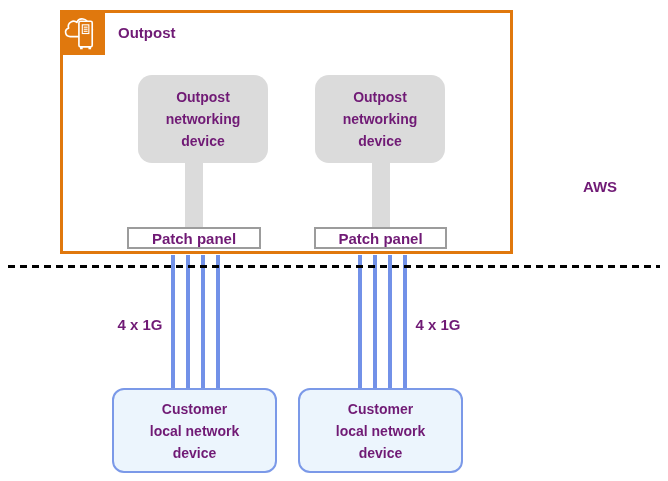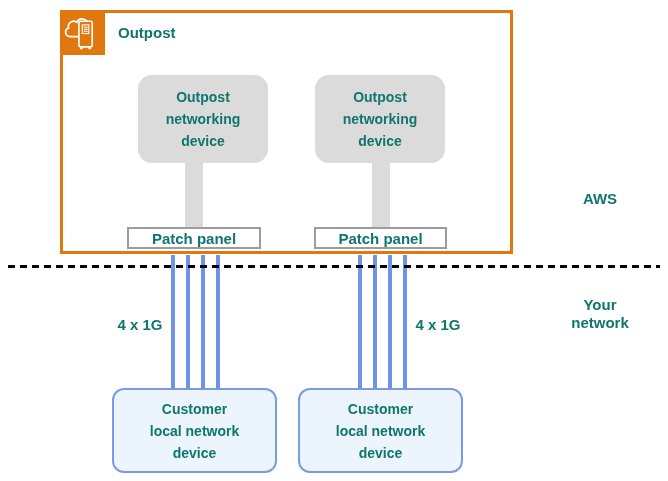--- a/index.html
+++ b/index.html
@@ -7,21 +7,21 @@
     padding: 0;
     background: #ffffff;
     font-family: "Liberation Sans", "DejaVu Sans", sans-serif;
   }
   .canvas {
     position: relative;
     width: 668px;
     height: 481px;
     background: #ffffff;
     overflow: hidden;
-    color: #0f766e;
+    color: #701a75;
   }
 
   
   .outpost-box {
     position: absolute;
     left: 60px; top: 10px;
     width: 453px; height: 244px;
     border: 3px solid #E0780D;
     box-sizing: border-box;
     background: transparent;
@@ -118,21 +118,21 @@
   .cd2 { left: 298px; }
 
   
   .float-label {
     position: absolute;
     font-size: 15px; font-weight: 700;
     text-align: center;
     white-space: pre-line;
     z-index: 5;
   }
-  .aws-label      { left: 568px; top: 190px; width: 64px; }
+  .aws-label      { left: 568px; top: 178px; width: 64px; }
   .your-net-label { left: 558px; top: 296px; width: 84px; line-height: 18px; }
   .link-left      { left: 105px; top: 316px; width: 70px; }
   .link-right     { left: 403px; top: 316px; width: 70px; }
 </style>
 </head>
 <body>
 
 <div class="canvas">
 
   <div class="outpost-box"></div>
@@ -175,22 +175,20 @@
   <div class="cable" style="left:216px"></div>
 
   <div class="cable" style="left:358px"></div>
   <div class="cable" style="left:373px"></div>
   <div class="cable" style="left:388px"></div>
   <div class="cable" style="left:403px"></div>
 
   <div class="dashed-line"></div>
 
   <div class="float-label aws-label">AWS</div>
-  <div class="float-label your-net-label">Your
-network</div>
   <div class="float-label link-left">4 x 1G</div>
   <div class="float-label link-right">4 x 1G</div>
 
   <div class="customer-device cd1">Customer
 local network
 device</div>
   <div class="customer-device cd2">Customer
 local network
 device</div>
 

